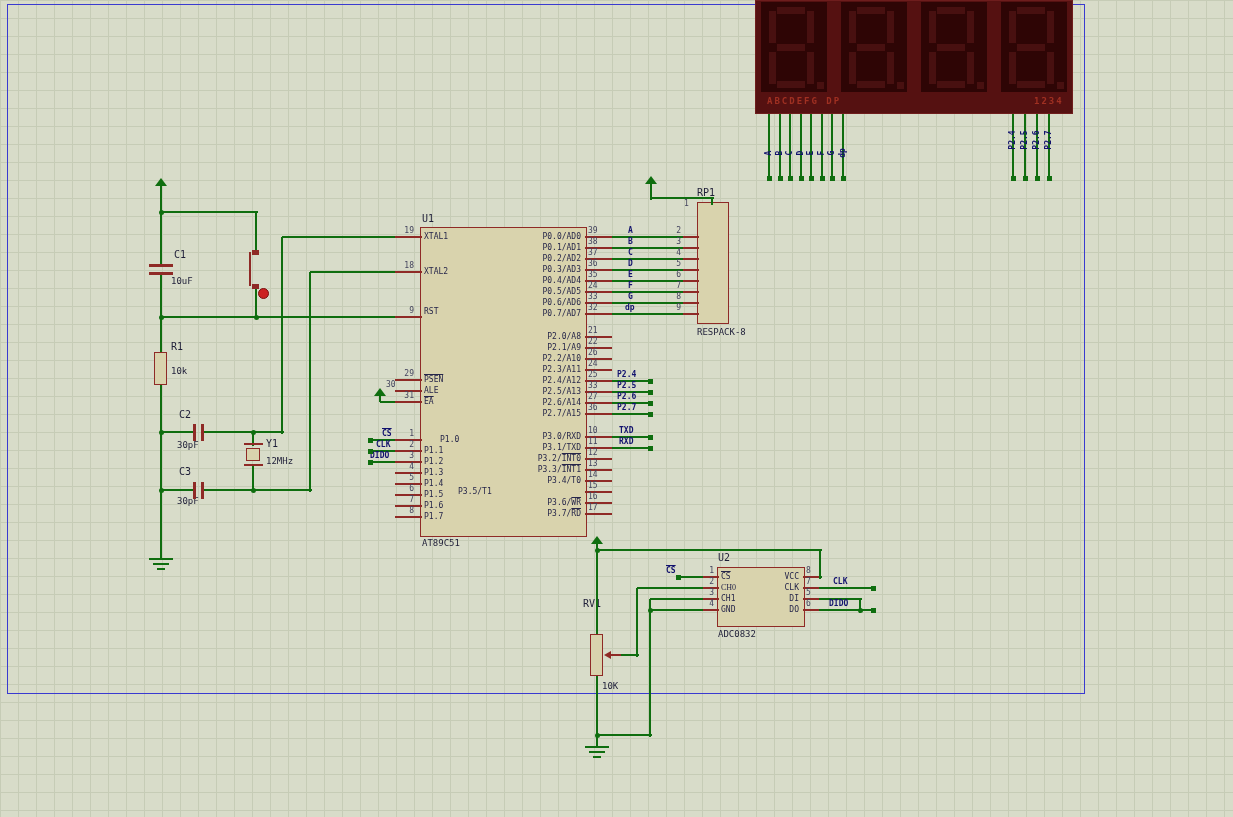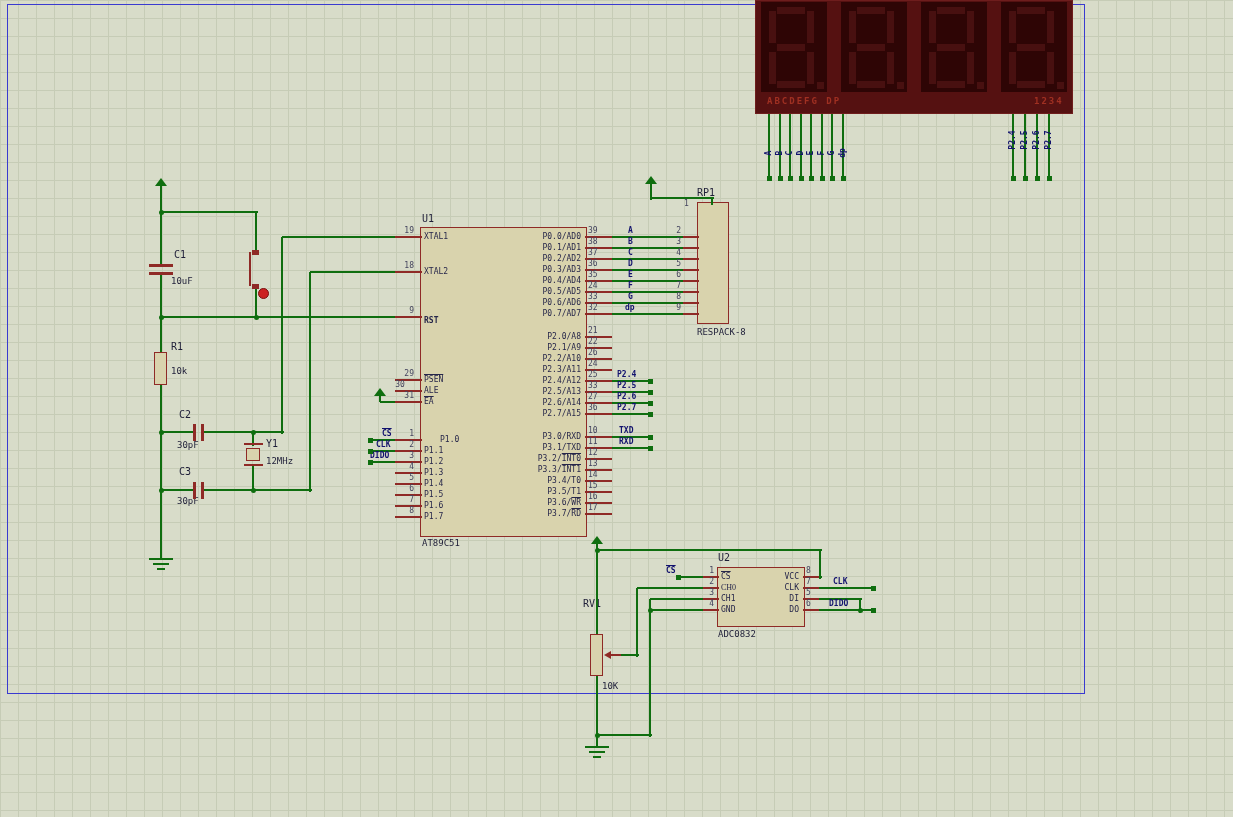--- a/index.html
+++ b/index.html
@@ -114,26 +114,26 @@
     <div style="position: absolute; left: 610px; top: 436px; width: 40px; height: 2px; background: rgb(15, 110, 15);"></div>
     <div style="position: absolute; left: 610px; top: 447px; width: 40px; height: 2px; background: rgb(15, 110, 15);"></div>
     <div style="position: absolute; left: 395px; top: 236px; width: 27px; height: 2px; background: rgb(143, 42, 38);"></div>
     <div class="pnum" style="position: absolute; left: 386px; top: 226px; width: 28px; text-align: right;">19</div>
     <div class="pname" style="position: absolute; left: 424px; top: 232px;">XTAL1</div>
     <div style="position: absolute; left: 395px; top: 271px; width: 27px; height: 2px; background: rgb(143, 42, 38);"></div>
     <div class="pnum" style="position: absolute; left: 386px; top: 261px; width: 28px; text-align: right;">18</div>
     <div class="pname" style="position: absolute; left: 424px; top: 267px;">XTAL2</div>
     <div style="position: absolute; left: 395px; top: 316px; width: 27px; height: 2px; background: rgb(143, 42, 38);"></div>
     <div class="pnum" style="position: absolute; left: 386px; top: 306px; width: 28px; text-align: right;">9</div>
-    <div class="pname" style="position: absolute; left: 424px; top: 316px; font-weight: bold;">RST</div>
+    <div class="pname" style="position: absolute; left: 424px; top: 307px;">RST</div>
     <div style="position: absolute; left: 395px; top: 379px; width: 27px; height: 2px; background: rgb(143, 42, 38);"></div>
     <div class="pnum" style="position: absolute; left: 386px; top: 369px; width: 28px; text-align: right;">29</div>
     <div class="pname" style="position: absolute; left: 424px; top: 375px;"><span class="ov">PSEN</span></div>
     <div style="position: absolute; left: 395px; top: 390px; width: 27px; height: 2px; background: rgb(143, 42, 38);"></div>
-    <div class="pnum" style="position: absolute; left: 386px; top: 380px; width: 28px; text-align: center;">30</div>
+    <div class="pnum" style="position: absolute; left: 386px; top: 380px; width: 28px; text-align: left;">30</div>
     <div class="pname" style="position: absolute; left: 424px; top: 386px;">ALE</div>
     <div style="position: absolute; left: 395px; top: 401px; width: 27px; height: 2px; background: rgb(143, 42, 38);"></div>
     <div class="pnum" style="position: absolute; left: 386px; top: 391px; width: 28px; text-align: right;">31</div>
     <div class="pname" style="position: absolute; left: 424px; top: 397px;"><span class="ov">EA</span></div>
     <div style="position: absolute; left: 395px; top: 439px; width: 27px; height: 2px; background: rgb(143, 42, 38);"></div>
     <div class="pnum" style="position: absolute; left: 386px; top: 429px; width: 28px; text-align: right;">1</div>
     <div class="pname" style="position: absolute; left: 424px; top: 435px; margin-left: 16px;">P1.0</div>
     <div style="position: absolute; left: 395px; top: 450px; width: 27px; height: 2px; background: rgb(143, 42, 38);"></div>
     <div class="pnum" style="position: absolute; left: 386px; top: 440px; width: 28px; text-align: right;">2</div>
     <div class="pname" style="position: absolute; left: 424px; top: 446px;">P1.1</div>
@@ -213,21 +213,21 @@
     <div class="pnum" style="position: absolute; left: 588px; top: 448px;">12</div>
     <div class="pname" style="position: absolute; left: 458px; top: 454px; width: 123px; text-align: right;">P3.2/<span class="ov">INT0</span></div>
     <div style="position: absolute; left: 585px; top: 469px; width: 27px; height: 2px; background: rgb(143, 42, 38);"></div>
     <div class="pnum" style="position: absolute; left: 588px; top: 459px;">13</div>
     <div class="pname" style="position: absolute; left: 458px; top: 465px; width: 123px; text-align: right;">P3.3/<span class="ov">INT1</span></div>
     <div style="position: absolute; left: 585px; top: 480px; width: 27px; height: 2px; background: rgb(143, 42, 38);"></div>
     <div class="pnum" style="position: absolute; left: 588px; top: 470px;">14</div>
     <div class="pname" style="position: absolute; left: 458px; top: 476px; width: 123px; text-align: right;">P3.4/T0</div>
     <div style="position: absolute; left: 585px; top: 491px; width: 27px; height: 2px; background: rgb(143, 42, 38);"></div>
     <div class="pnum" style="position: absolute; left: 588px; top: 481px;">15</div>
-    <div class="pname" style="position: absolute; left: 458px; top: 487px; width: 123px; text-align: right;">P3.5/T1</div>
+    <div class="pname" style="position: absolute; left: 458px; top: 487px; width: 123px; ">P3.5/T1</div>
     <div style="position: absolute; left: 585px; top: 502px; width: 27px; height: 2px; background: rgb(143, 42, 38);"></div>
     <div class="pnum" style="position: absolute; left: 588px; top: 492px;">16</div>
     <div class="pname" style="position: absolute; left: 458px; top: 498px; width: 123px; text-align: right;">P3.6/<span class="ov">WR</span></div>
     <div style="position: absolute; left: 585px; top: 513px; width: 27px; height: 2px; background: rgb(143, 42, 38);"></div>
     <div class="pnum" style="position: absolute; left: 588px; top: 503px;">17</div>
     <div class="pname" style="position: absolute; left: 458px; top: 509px; width: 123px; text-align: right;">P3.7/<span class="ov">RD</span></div>
     <div class="pnum" style="position: absolute; left: 684px; top: 199px;">1</div>
     <div style="position: absolute; left: 683px; top: 236px; width: 16px; height: 2px; background: rgb(143, 42, 38);"></div>
     <div class="pnum" style="position: absolute; left: 661px; top: 226px; width: 20px; text-align: right;">2</div>
     <div style="position: absolute; left: 683px; top: 247px; width: 16px; height: 2px; background: rgb(143, 42, 38);"></div>

